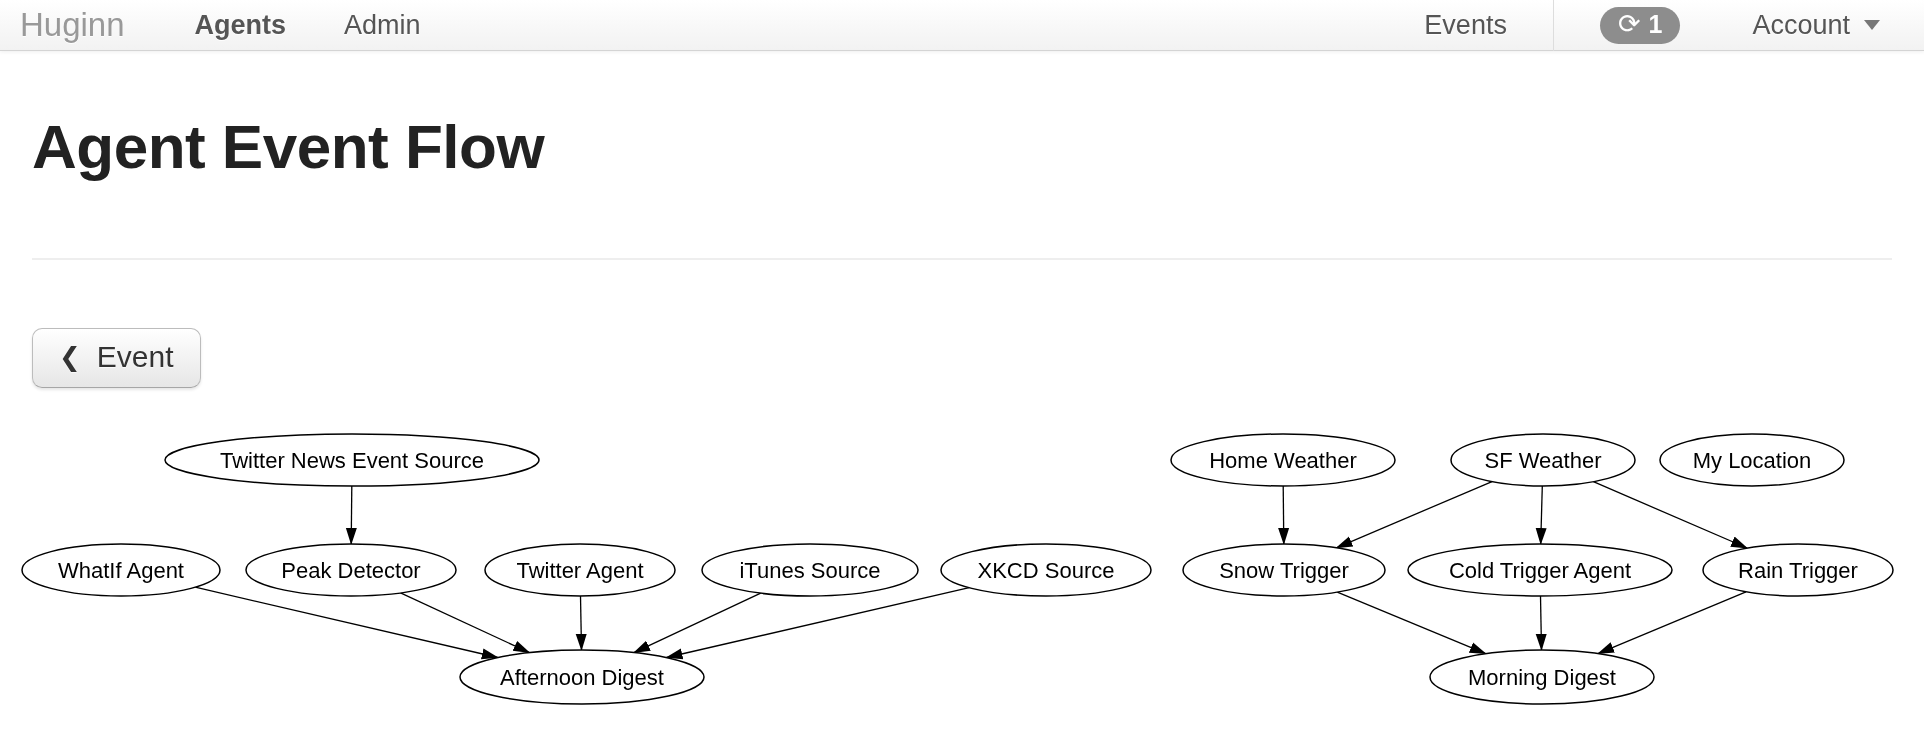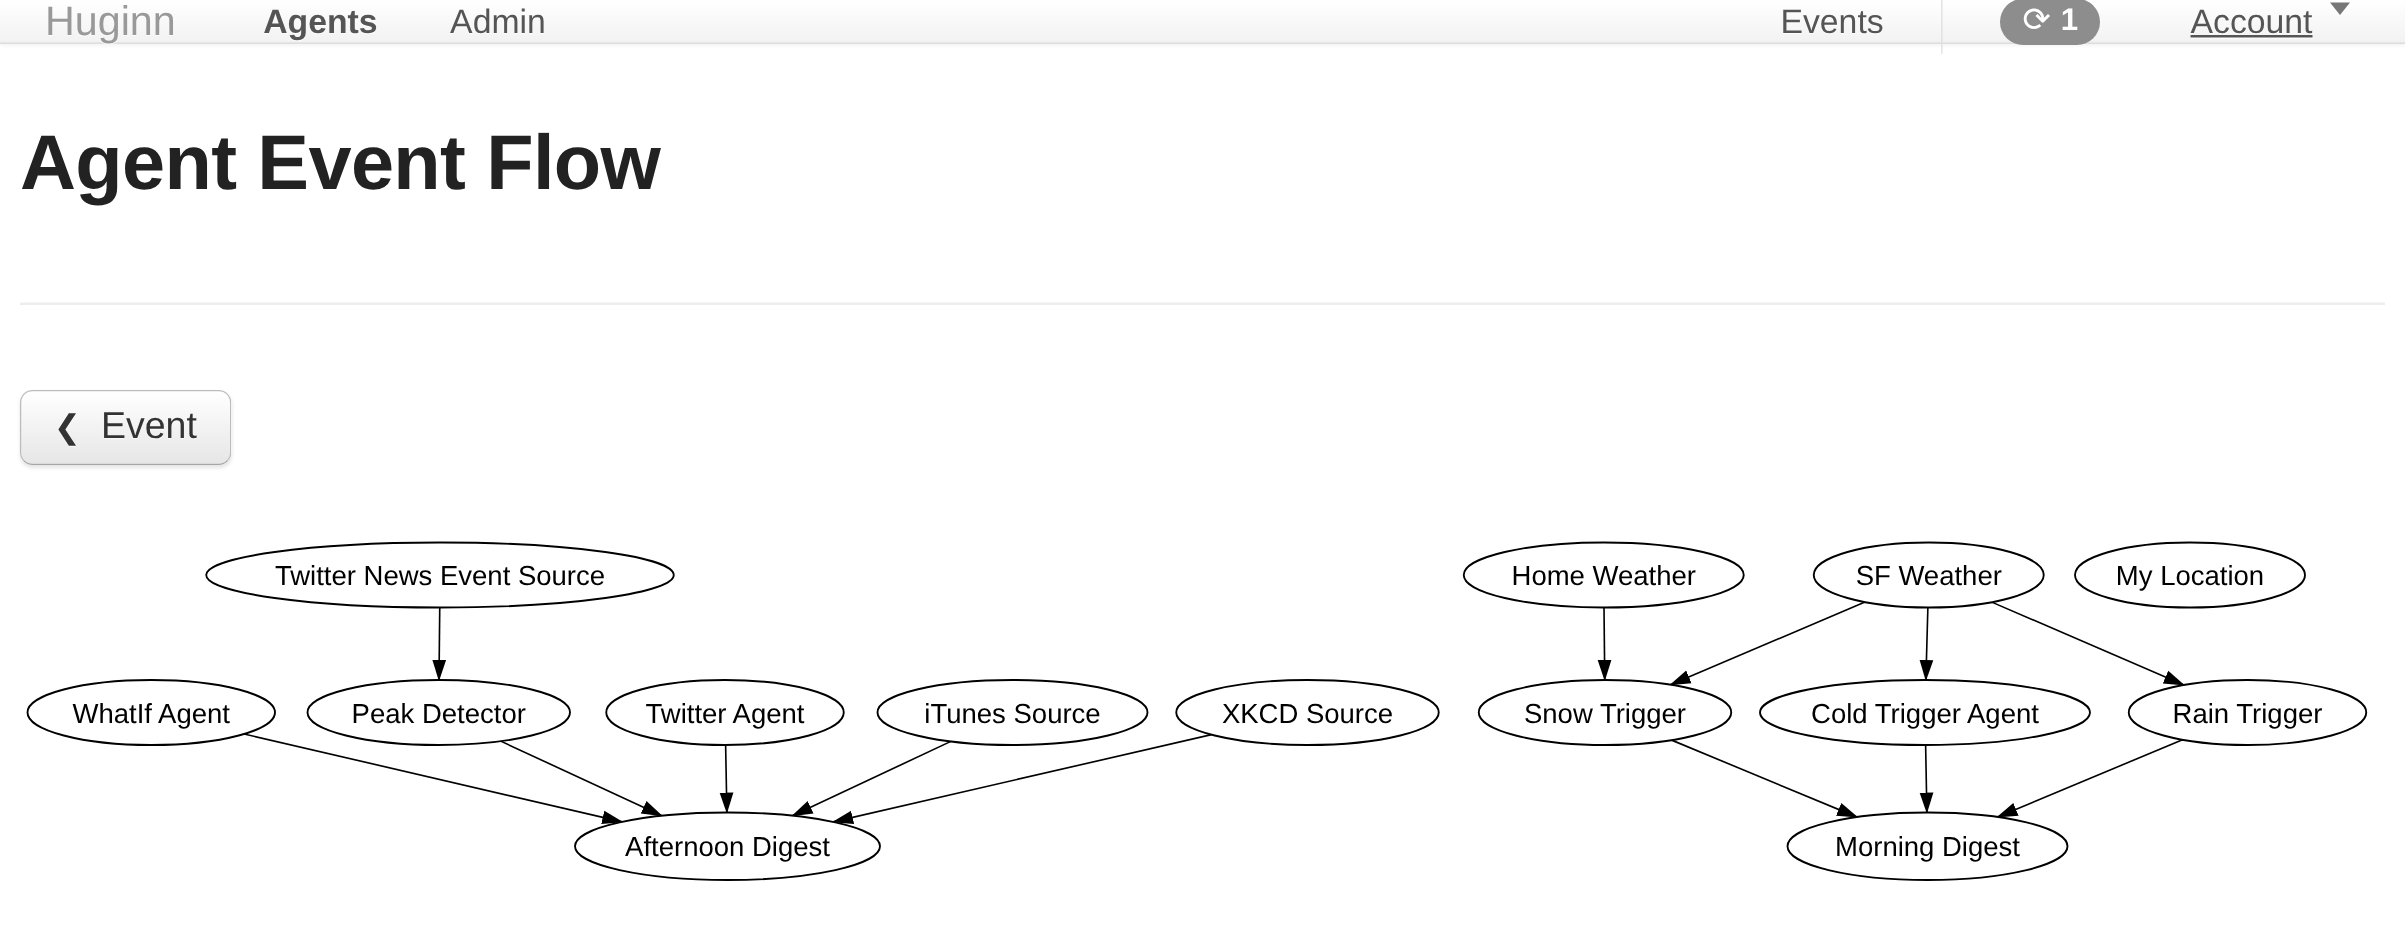--- a/index.html
+++ b/index.html
@@ -7,24 +7,24 @@
   body {
     width: 1924px; height: 754px;
     background: #ffffff;
     font-family: "Liberation Sans", "DejaVu Sans", sans-serif;
     position: relative;
     overflow: hidden;
   }
 
   
   .navbar {
-    height: 35px;
-    display: flex;
-    align-items: center;
-    padding-left: 36px;
+    height: 51px;
+    display: flex;
+    align-items: center;
+    padding-left: 20px;
     background: linear-gradient(to bottom, #ffffff, #f2f2f2);
     border-bottom: 1px solid #d4d4d4;
     box-shadow: 0 1px 4px rgba(0,0,0,0.065);
   }
   .brand {
     font-size: 33px;
     color: #999999;
     margin-right: 70px;
     cursor: pointer;
     text-shadow: 0 1px 0 rgba(255,255,255,0.9);
@@ -58,34 +58,34 @@
     font-weight: bold;
     font-size: 25px;
     padding: 3px 18px 5px;
     border-radius: 999px;
     cursor: pointer;
     text-shadow: none;
   }
   .refresh-glyph { font-size: 27px; font-weight: normal; line-height: 1; }
   .account {
     display: flex;
+    align-items: center;
     margin-left: 72px;
-    text-decoration: underline;
   }
   .caret {
     display: inline-block;
     width: 0; height: 0;
     border-left: 8px solid transparent;
     border-right: 8px solid transparent;
     border-top: 10px solid #777777;
     margin-left: 14px;
   }
 
   
-  .container { padding: 0 16px; }
+  .container { padding: 0 32px; }
   h2.page-title {
     margin: 60px 0 0;
     font-size: 62px;
     line-height: 72px;
     font-weight: bold;
     color: #222222;
     letter-spacing: -0.5px;
   }
   hr.title-rule {
     border: 0;

